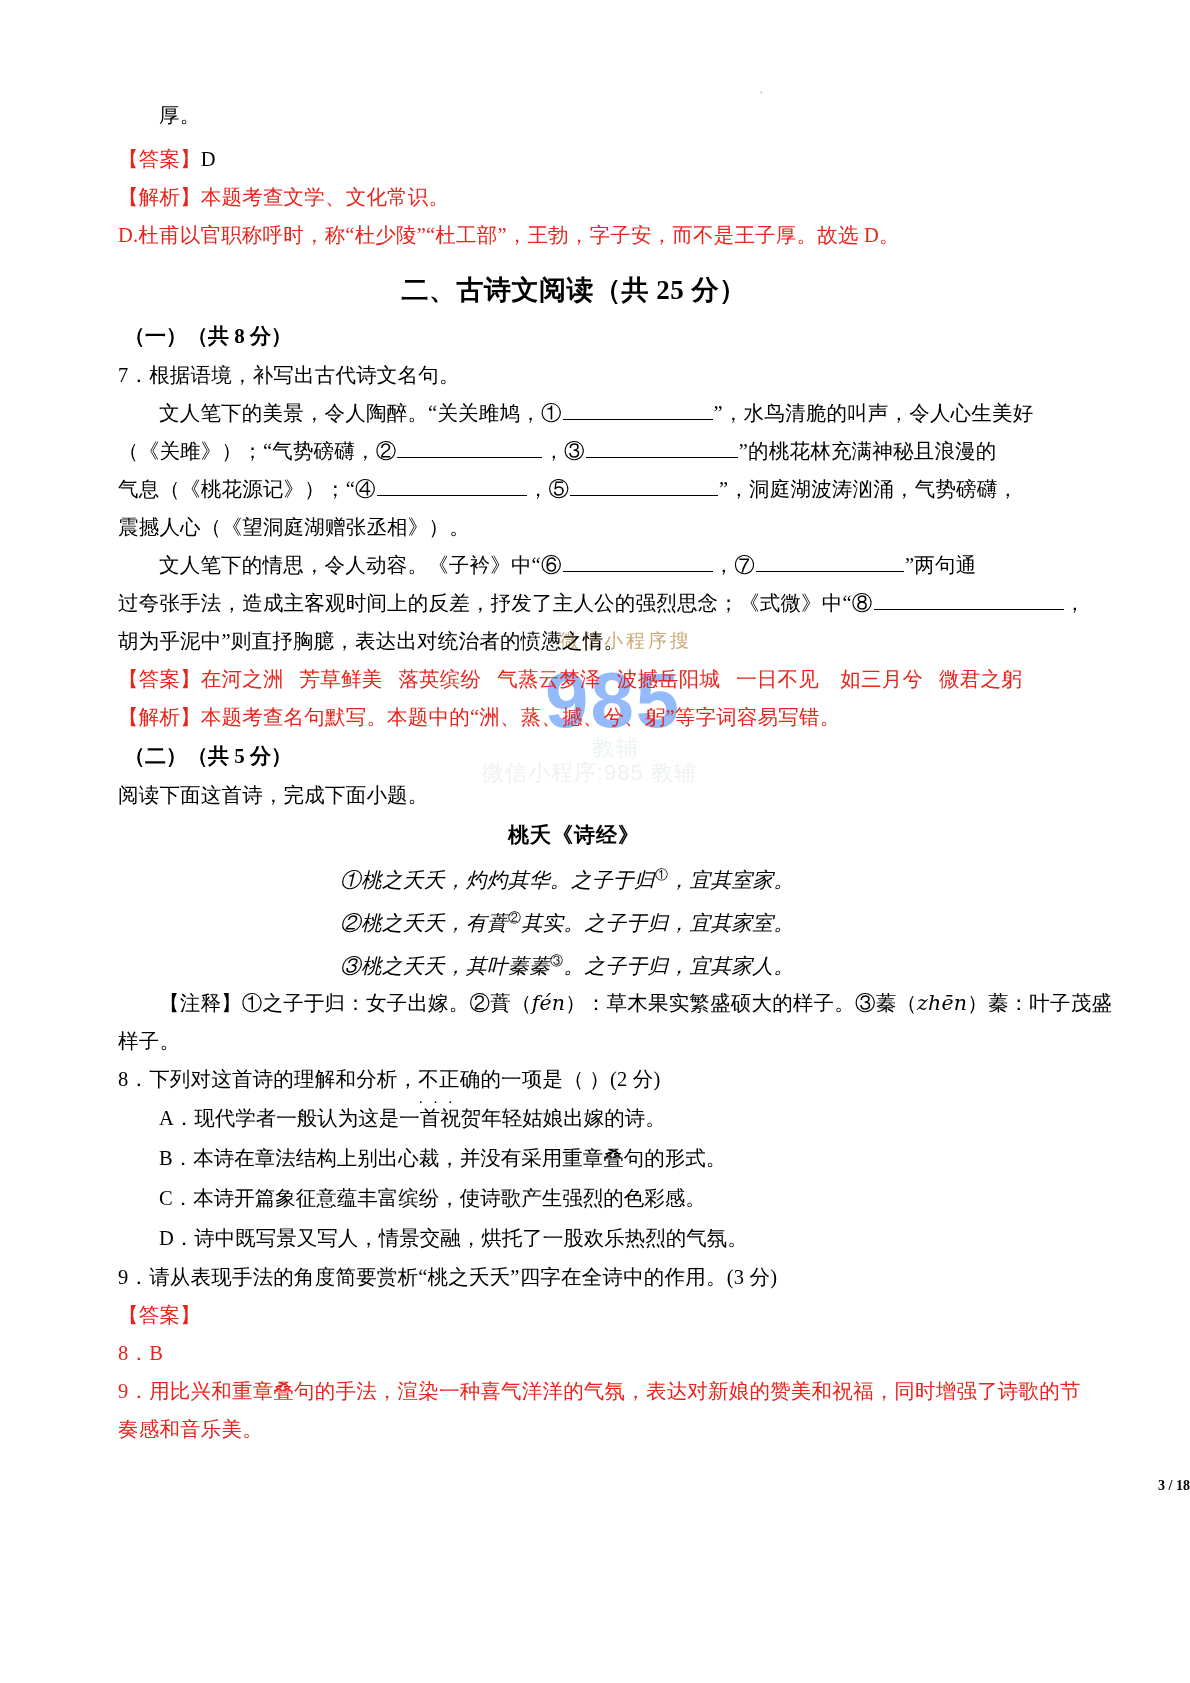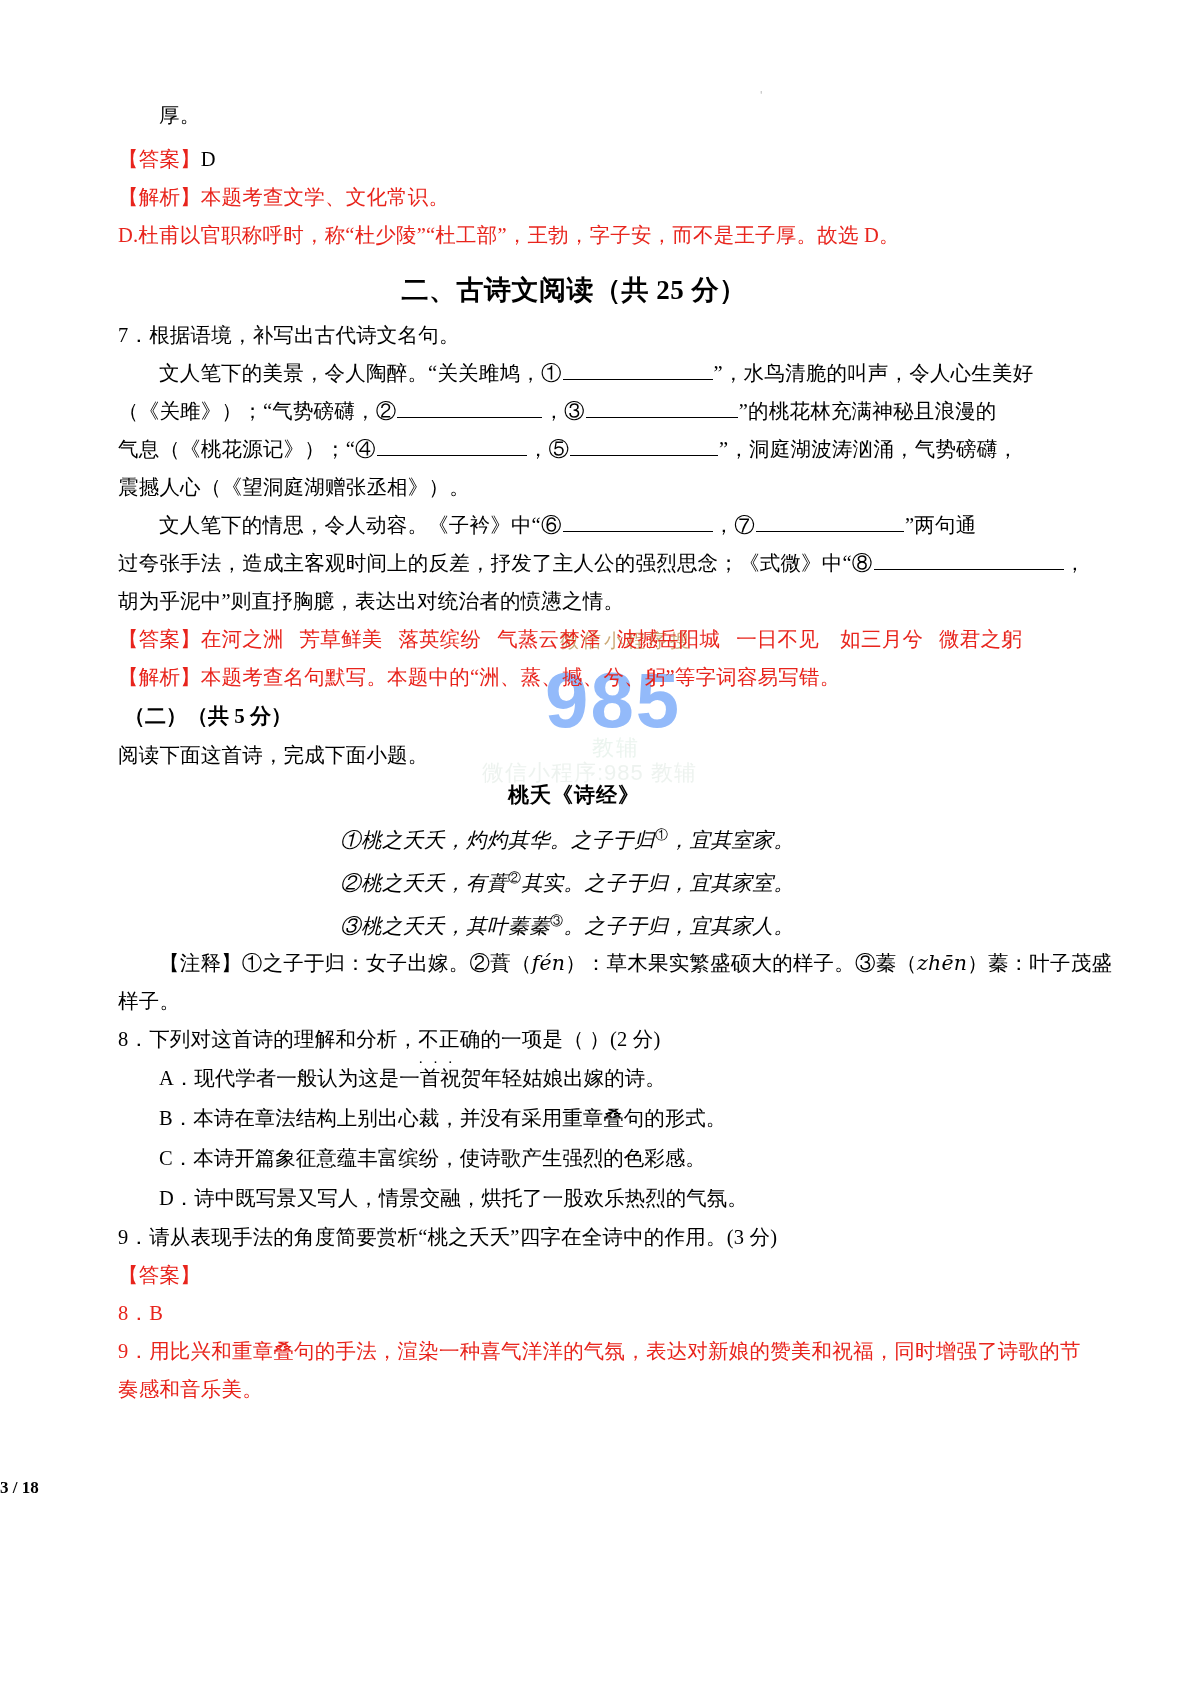--- a/index.html
+++ b/index.html
@@ -118,22 +118,22 @@
     letter-spacing: 3px;
     color: #000;
   }
 
   
   .footer {
     position: absolute;
     left: 0;
     right: 0;
     top: 1478px;
-    text-align: left;
-    font-size: 17px;
+    text-align: right;
+    font-size: 14px;
     font-weight: bold;
     font-family: "Liberation Serif", serif;
   }
 
   
   .wm {
     position: absolute;
     pointer-events: none;
     user-select: none;
     color: #cfe0d4;
@@ -194,20 +194,21 @@
 
   <div class="content">
 
     <div class="ln blk indent2">厚。</div>
     <div class="gap-s"></div>
     <div class="ln red"><span>【答案】</span><span class="blk">D</span></div>
     <div class="ln red"><span>【解析】</span><span>本题考查文学、文化常识。</span></div>
     <div class="ln red">D.杜甫以官职称呼时，称“杜少陵”“杜工部”，王勃，字子安，而不是王子厚。故选 D。</div>
 
     <div class="h-section">二、古诗文阅读（共 25 分）</div>
+    <div class="h-sub">（一）（共 8 分）</div>
 
     <div class="ln"><span>7．</span><span>根据语境，补写出古代诗文名句。</span></div>
 
     <div class="ln indent2">
       <span>文人笔下的美景，令人陶醉。“关关雎鸠，①</span><span class="blank b-w1"></span><span>”，水鸟清脆的叫声，令人心生美好</span>
     </div>
     <div class="ln">
       <span>（《关雎》）；“气势磅礴，②</span><span class="blank b-w2"></span><span>，③</span><span class="blank b-w3"></span><span>”的桃花林充满神秘且浪漫的</span>
     </div>
     <div class="ln">

